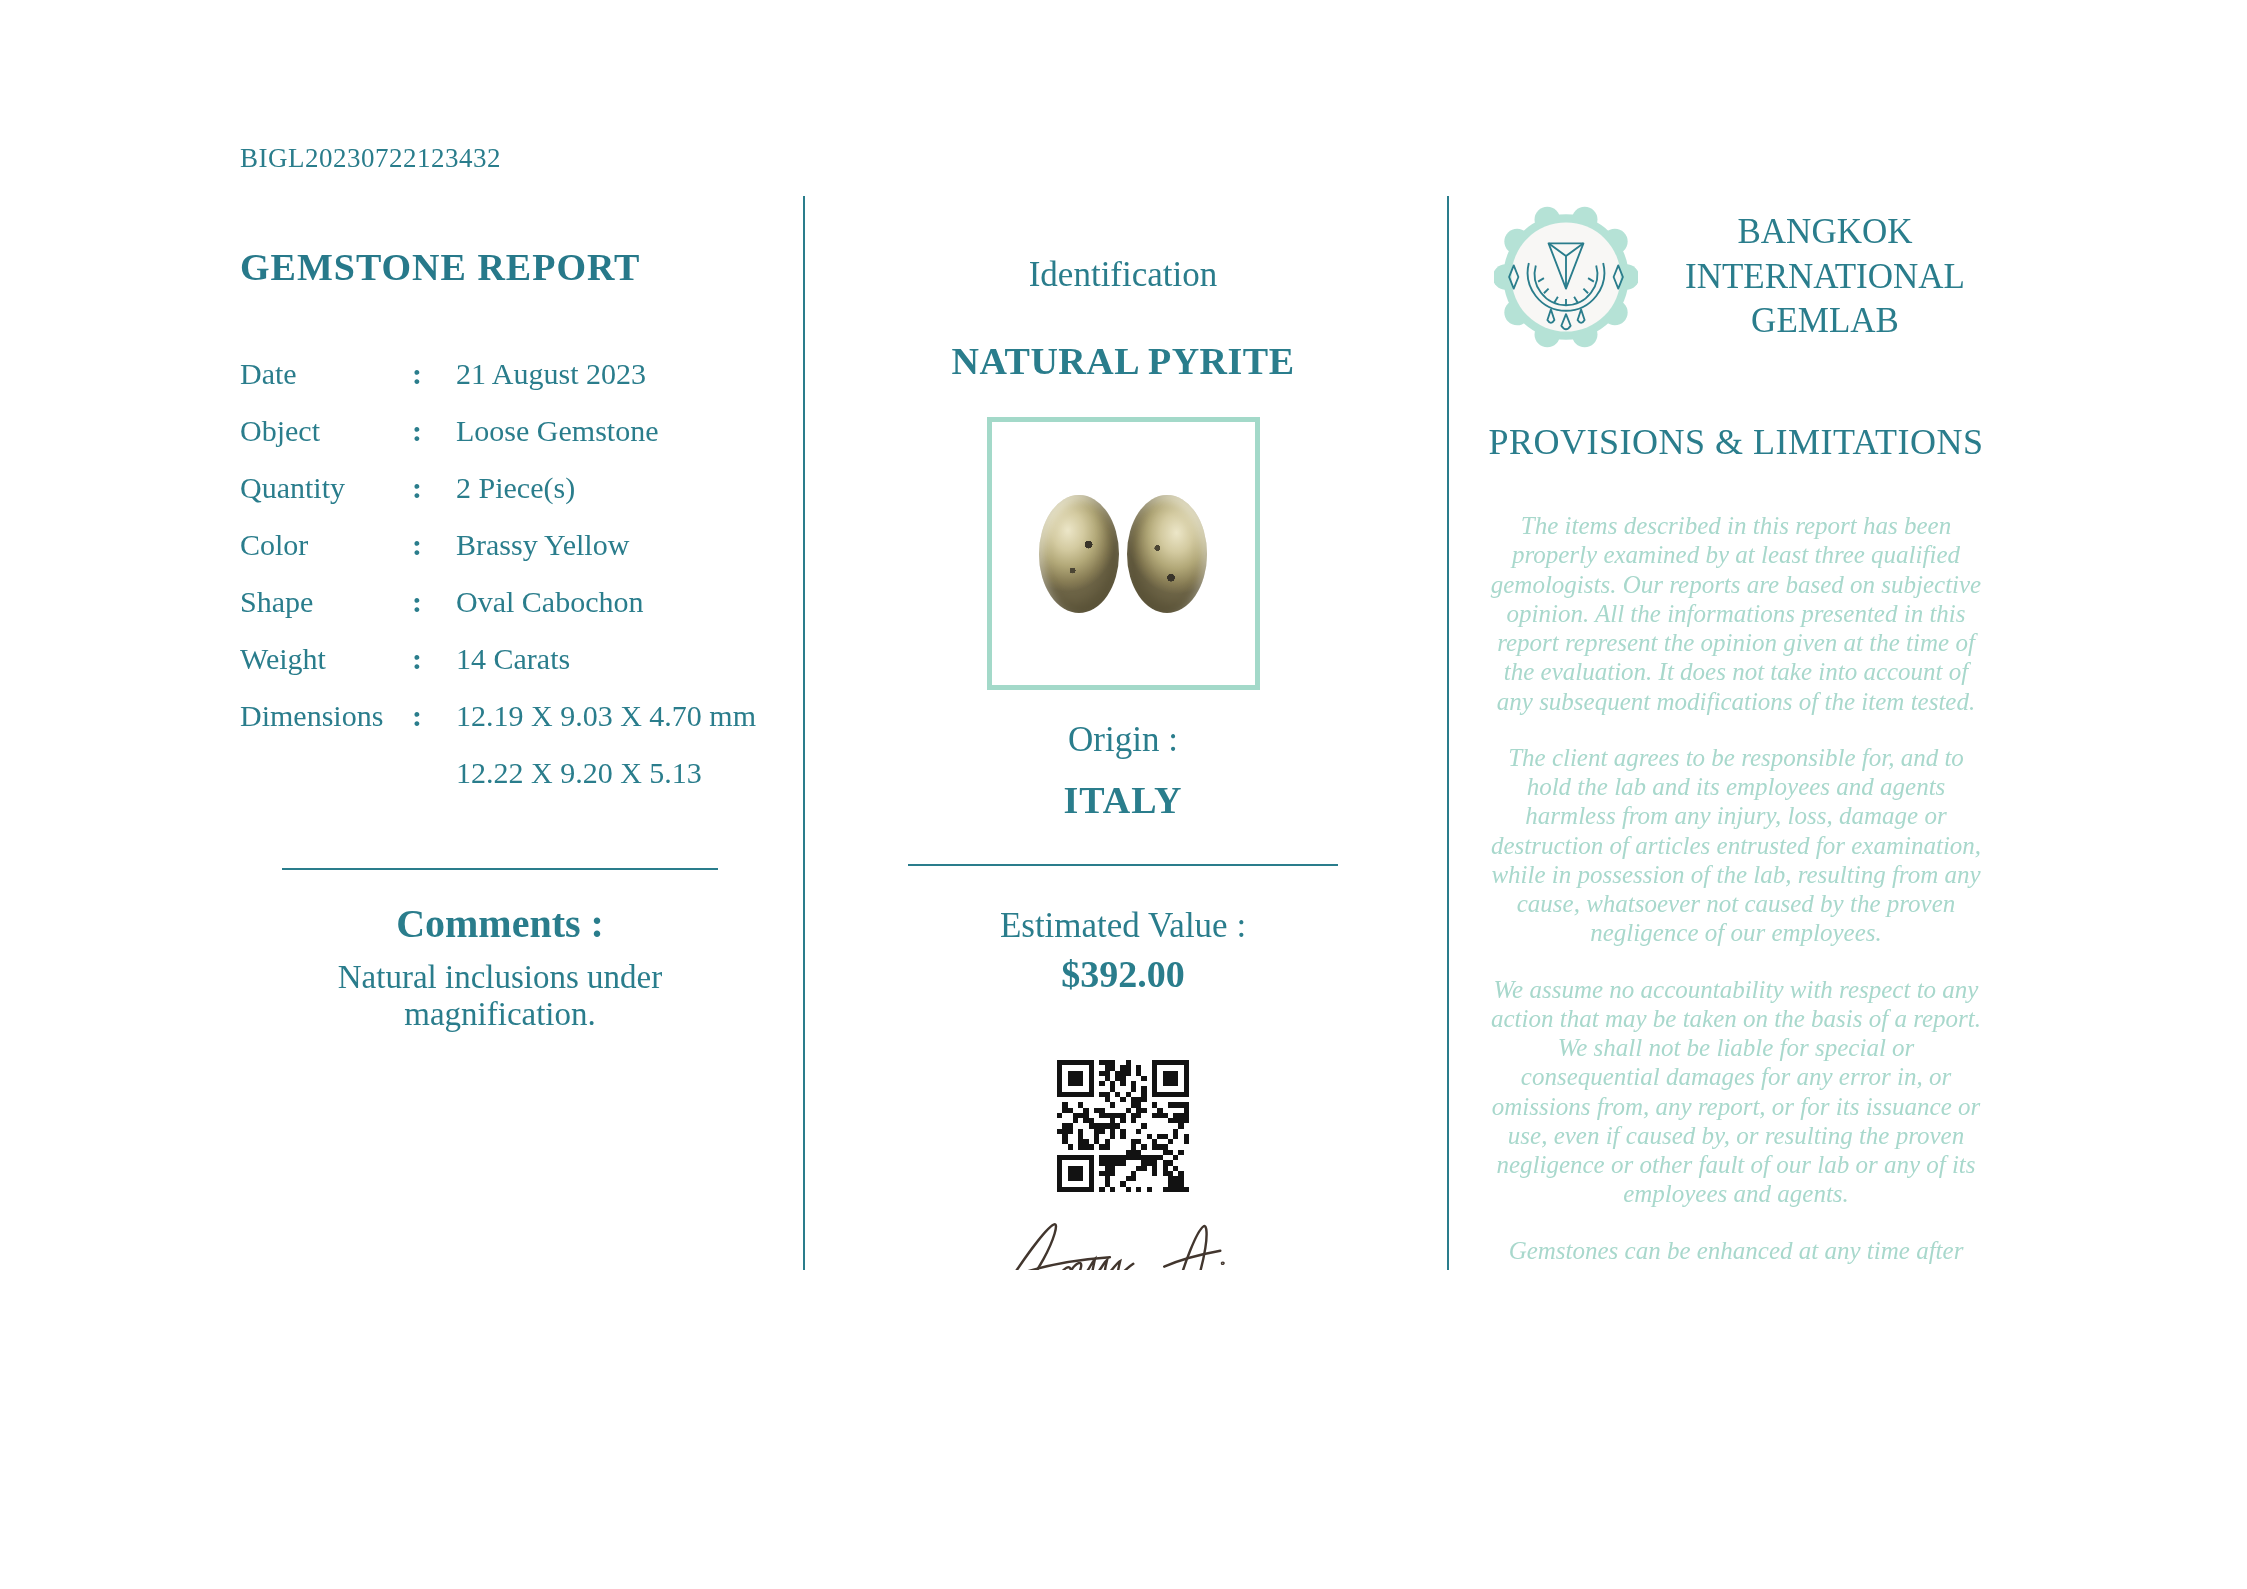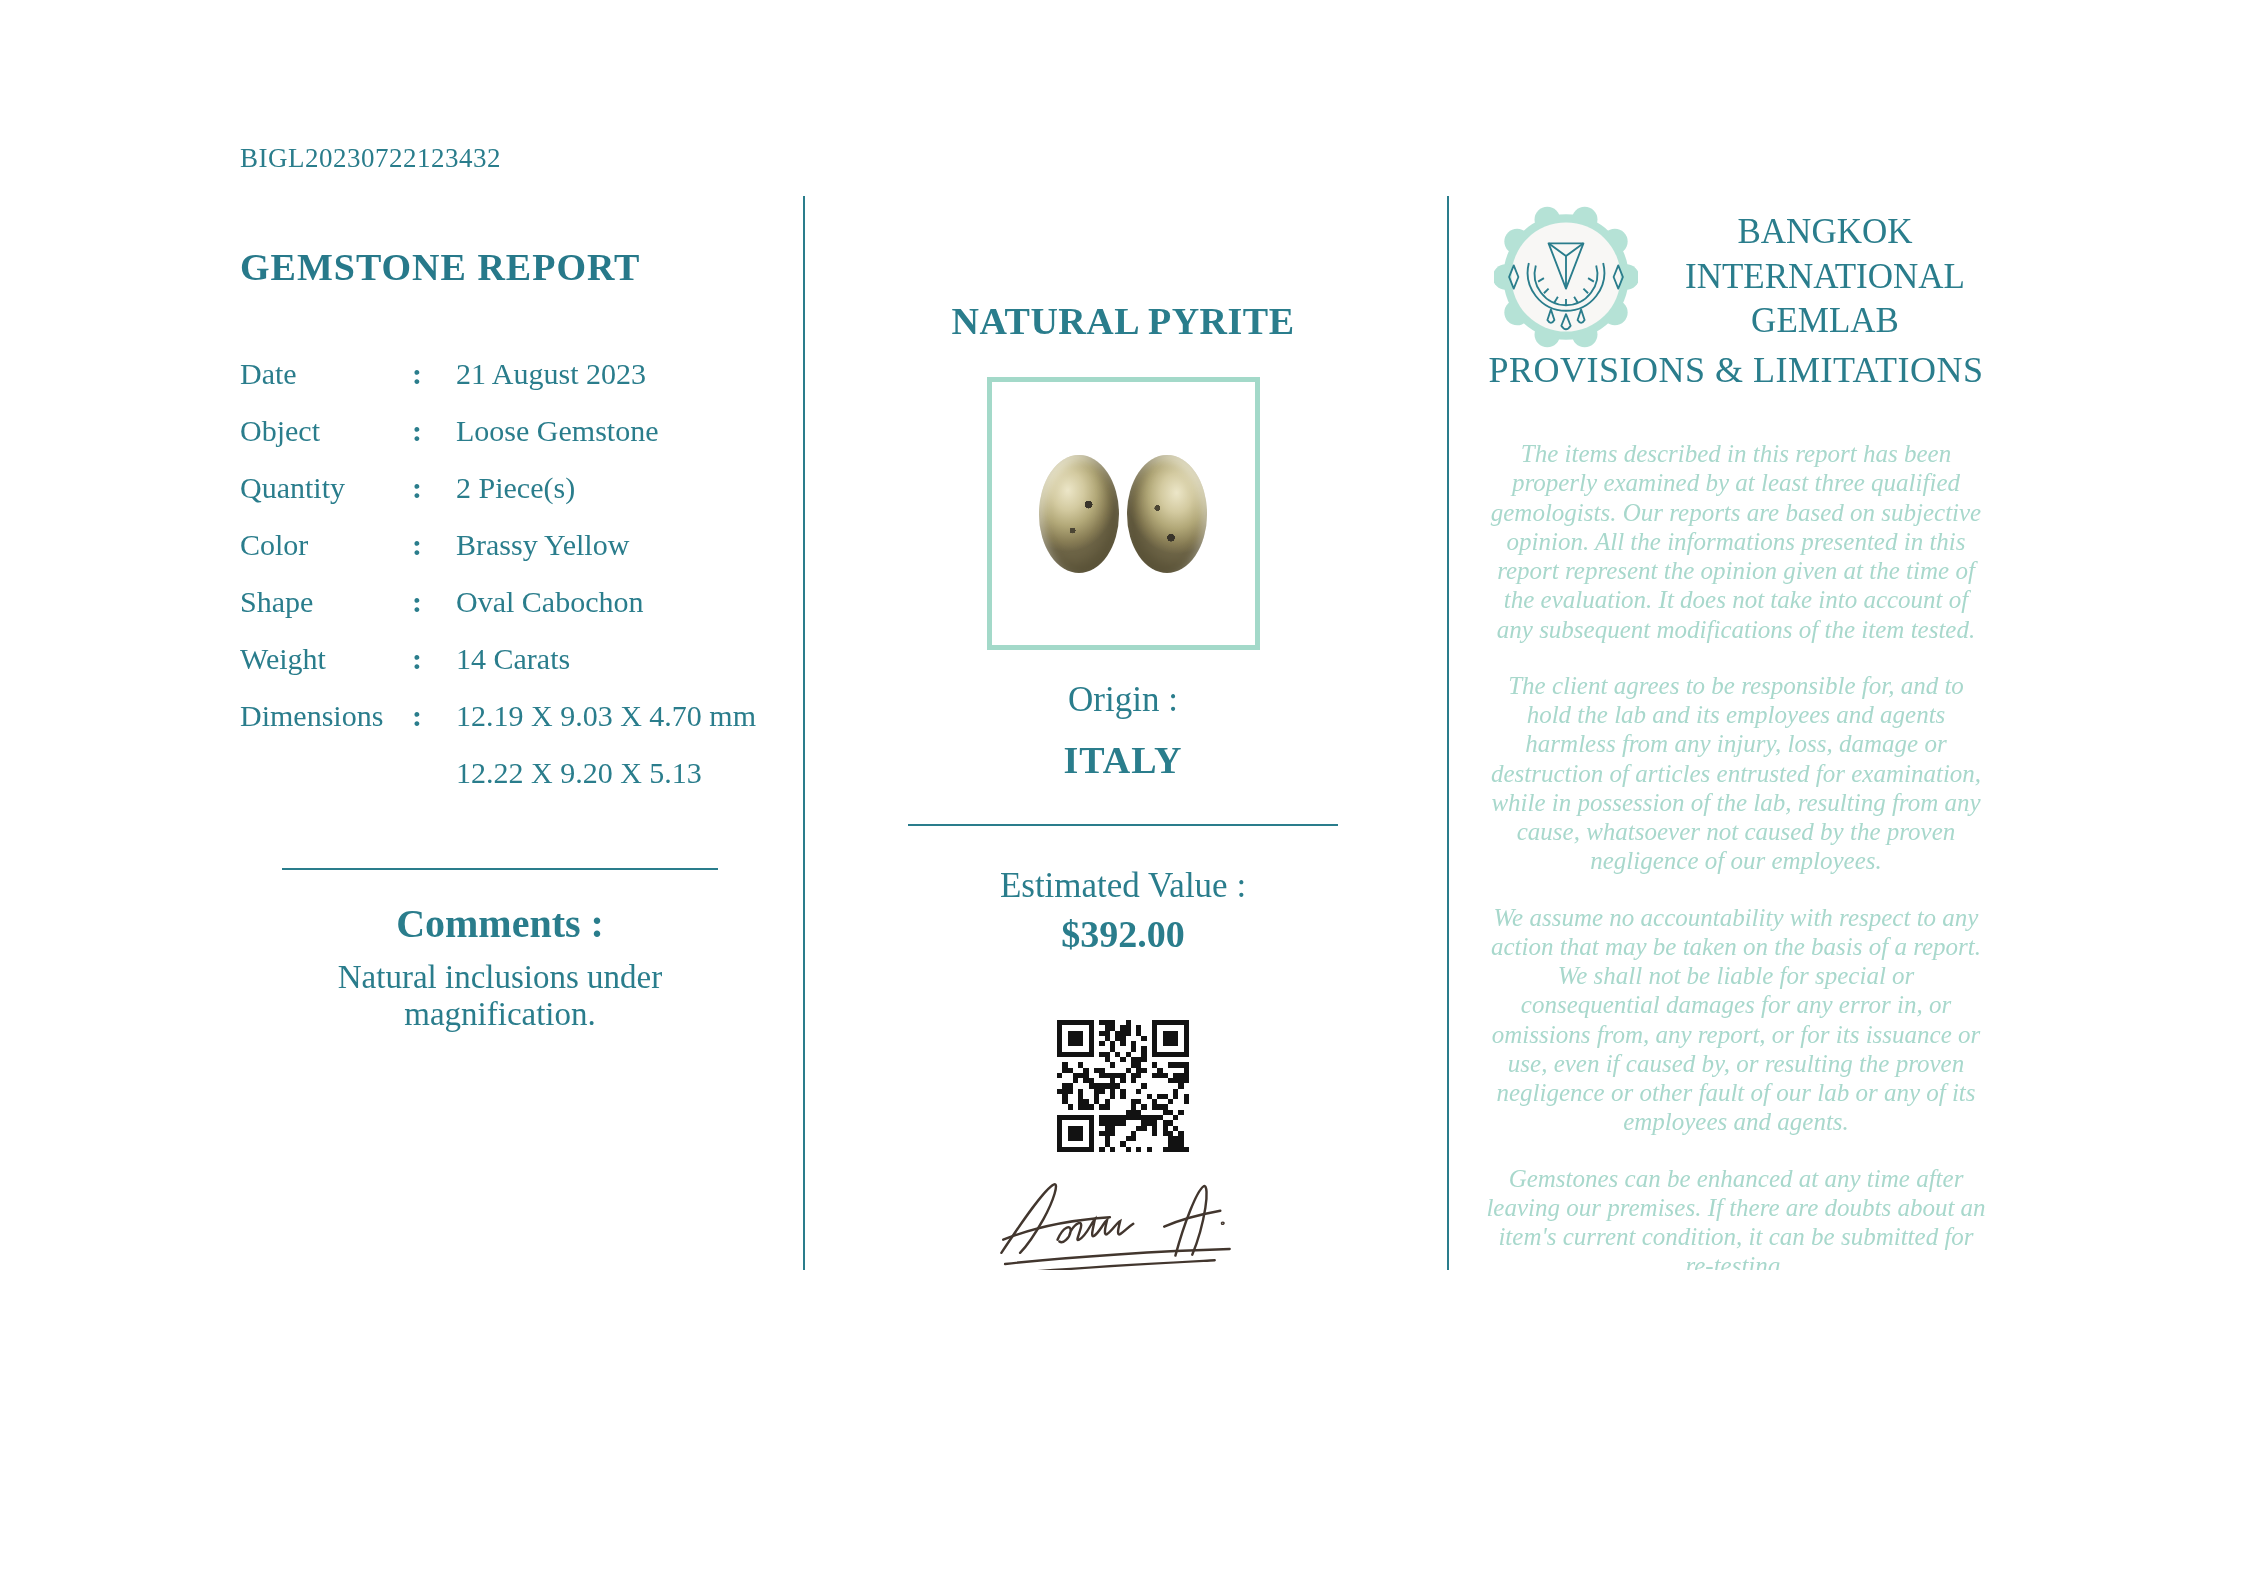--- a/index.html
+++ b/index.html
@@ -87,21 +87,21 @@
   .qr-svg{display:block;width:132px;height:132px;margin:64px auto 0;shape-rendering:crispEdges;fill:#121212;}
   .signature-svg{display:block;width:262px;height:118px;margin:10px auto 0;}
   .signatory{margin-top:2px;font-size:35px;}
 
   
   .col3{position:absolute;left:1460px;top:205px;width:552px;}
   .lab-header{display:flex;align-items:center;}
   .logo-svg{flex:none;display:block;width:144px;height:144px;margin-left:34px;}
   .lab-name{flex:1;text-align:center;font-size:35px;line-height:1.28;color:#2a7d8c;}
   .prov-heading{
-    text-align:center;
+    margin-top:72px;text-align:center;
     font-size:36px;letter-spacing:.5px;
   }
   .provisions{margin-top:48px;}
   .provisions p{
     margin:0 auto 27px;width:500px;
     text-align:center;font-style:italic;
     font-size:25px;line-height:1.17;
     color:#a8d8cc;
   }
 </style>
@@ -227,20 +227,21 @@
           <rect x="213" y="0" width="4" height="26" fill="#2e7e8c"></rect>
           <rect x="218" y="0" width="3" height="26" fill="#2e7e8c"></rect>
           <rect x="222" y="0" width="1" height="26" fill="#2e7e8c"></rect>
           <rect x="225" y="0" width="2" height="26" fill="#2e7e8c"></rect>
         </svg>
       <span class="barcode-text">BIGL20230722123432</span>
     </div>
   </div>
 
   <div class="col2">
+    <div class="ident-heading">Identification</div>
     <div class="ident-result">NATURAL PYRITE</div>
 
     <div class="photo-frame">
       <div class="gem g1"></div>
       <div class="gem g2"></div>
     </div>
 
     <div class="origin-label">Origin :</div>
     <div class="origin-value">ITALY</div>
 

